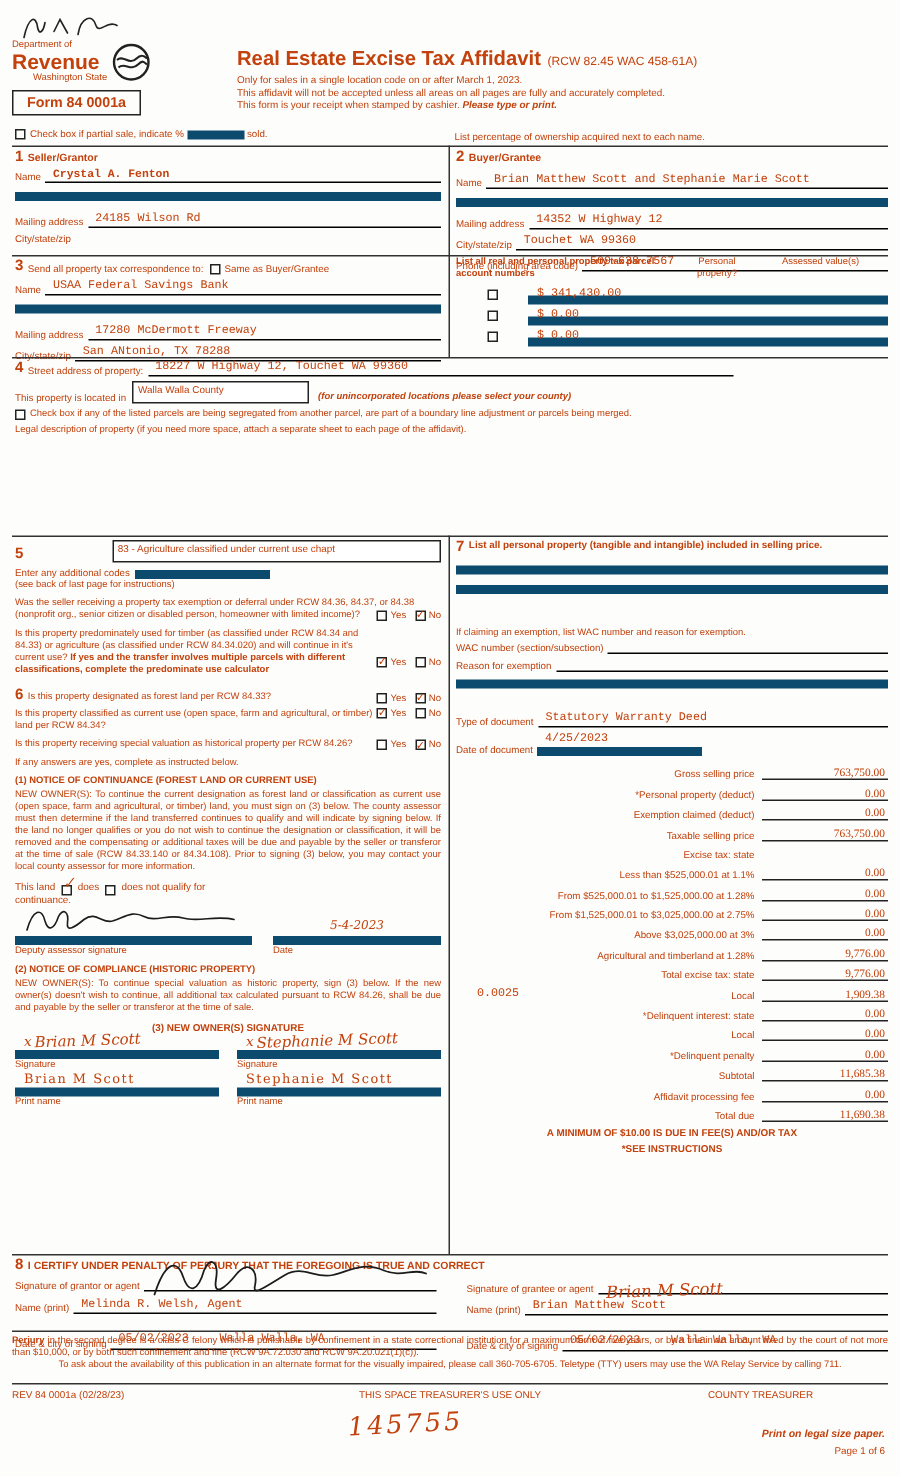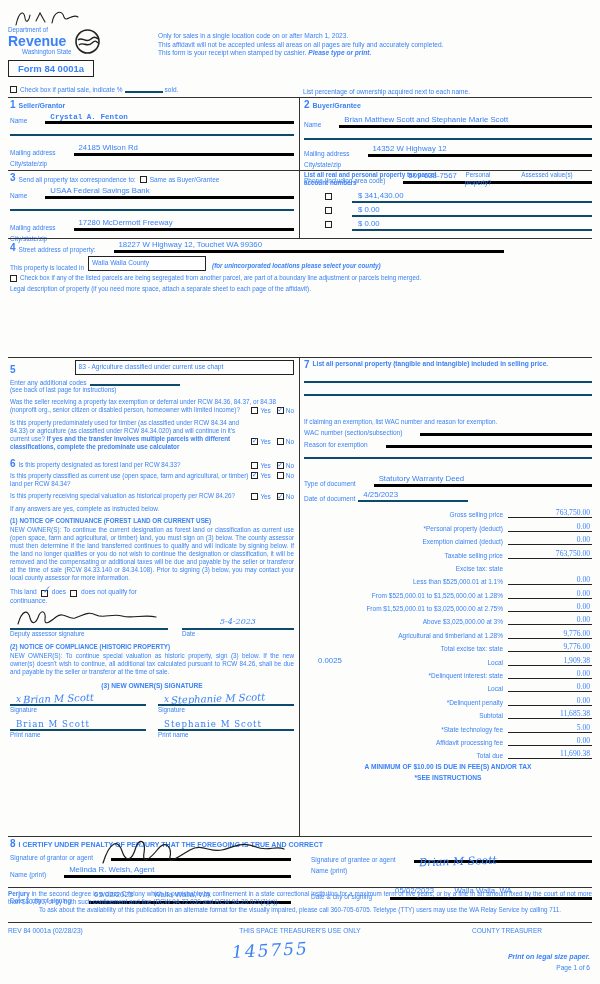--- a/index.html
+++ b/index.html
@@ -1,43 +1,43 @@
 <!DOCTYPE html>
 <html><head>
 <meta charset="utf-8">
 <style>
 *{margin:0;padding:0;box-sizing:border-box}
 html,body{background:#e9e9e9}
-.page{position:relative;width:600px;height:984px;margin:0 auto;background:#fdfdfb;font-family:"Liberation Sans",sans-serif;color:#3b82f6;overflow:hidden}
+.page{position:relative;width:600px;height:984px;margin:0 auto;background:#fdfdfb;font-family:"Liberation Sans",sans-serif;color:#c2410c;overflow:hidden}
 .abs{position:absolute}
 .f6{font-size:6.3px;line-height:1.28}
 .f65{font-size:6.6px;line-height:1.3}
 .f7{font-size:7px;line-height:1.3}
 .f8{font-size:8px;line-height:1.2}
 .b{font-weight:bold}
 .i{font-style:italic}
-.fill{font-family:Liberation Sans, sans-serif;font-size:7.8px;line-height:1.15}
+.fill{font-family:Liberation Mono, monospace;font-size:7.8px;line-height:1.15}
 .tw{font-family:"Liberation Mono",monospace;font-weight:bold;font-size:7.6px}
 .hand{font-family:"DejaVu Serif",serif;font-style:italic}
 .script{font-family:"DejaVu Serif",serif;font-style:italic;font-size:10px;display:inline-block;transform:rotate(-2deg)}
 .handprint{font-family:"DejaVu Serif",serif;font-size:8.6px;letter-spacing:1px}
-.ul{border-bottom:2px solid #0c4a6e}
+.ul{border-bottom:6px solid #0c4a6e}
 .cb{display:inline-flex;align-items:center;justify-content:center;width:7px;height:7px;border:1px solid #222;font-size:7.5px;line-height:6px;vertical-align:-1px;flex:none;overflow:visible}
 .frow{display:flex;align-items:flex-end}
 .flex1{flex:1;min-width:0}
 .secnum{font-weight:bold;font-size:10px;line-height:1;margin-right:3px}
 .hline{position:absolute;left:8px;right:8px;border-top:1px solid #333;height:0}
 .vline{position:absolute;border-left:1px solid #333;width:0}
 .yn{display:inline-flex;gap:2px;align-items:center;font-size:6.4px;white-space:nowrap}
 .yn .cb{margin-left:4px}
 .mline{display:flex;align-items:flex-end;height:13.4px}
 .mlab{flex:1;text-align:right;padding-right:5px;font-size:6.5px;white-space:nowrap}
 .mval{width:84px;text-align:right;border-bottom:1px solid #222;font-family:"Liberation Serif",serif;font-size:7.6px;padding-right:2px}
 .lbl{font-size:6.5px;white-space:nowrap}
-.fillline{flex:1;border-bottom:3px solid #000000;margin-left:18px;padding-left:5px;min-width:0}
+.fillline{flex:1;border-bottom:1px solid #000000;margin-left:3px;padding-left:5px;min-width:0}
 .selbox{border:1px solid #222;padding:2px 3px;background:#fff}
 .sigcell{height:14px;display:flex;align-items:flex-end;padding-left:6px}
 svg{display:block}
 </style>
 </head>
 <body>
 
 <div class="page">
 
   <div class="abs" style="left:12px;top:5px">
@@ -56,20 +56,24 @@
         </div>
         <svg width="27" height="27" viewBox="0 0 27 27">
           <circle cx="13.5" cy="13.5" r="11.5" fill="none" stroke="#222" stroke-width="1.6"></circle>
           <path d="M4 12 C8 8 12 16 17 11 C20 8 22 9 24 11" fill="none" stroke="#222" stroke-width="1.4"></path>
           <path d="M5 17 C9 13 13 20 18 15 C21 12 22 13 24 15" fill="none" stroke="#222" stroke-width="1.4"></path>
         </svg>
       </div>
       <div class="b" style="border:1px solid #222;display:inline-block;padding:2px 9px;font-size:9.5px;margin-top:4px">Form 84 0001a</div>
     </div>
     <div class="flex1" style="padding-top:4px">
+      <div>
+        <span class="b" style="font-size:13.5px">Real Estate Excise Tax Affidavit</span>
+        <span class="f8">(RCW 82.45 WAC 458-61A)</span>
+      </div>
       <div class="f65" style="margin-top:2px">Only for sales in a single location code on or after March 1, 2023.</div>
       <div class="f65">This affidavit will not be accepted unless all areas on all pages are fully and accurately completed.</div>
       <div class="f65">
         <span>This form is your receipt when stamped by cashier.</span>
         <span class="b i">Please type or print.</span>
       </div>
     </div>
   </div>
 
   <div class="abs frow" style="left:10px;top:86px;width:282px">
@@ -113,20 +117,21 @@
         <span class="lbl">Name</span>
         <span class="fillline fill">Brian Matthew Scott and Stephanie Marie Scott</span>
       </div>
     <div class="ul" style="height:12px"></div>
     <div class="frow" style="margin-top:5px">
         <span class="lbl">Mailing address</span>
         <span class="fillline fill">14352 W Highway 12</span>
       </div>
     <div class="frow" style="margin-top:4px">
         <span class="lbl">City/state/zip</span>
+        <span class="fillline fill">Touchet WA 99360</span>
       </div>
     <div class="frow" style="margin-top:4px">
         <span class="lbl">Phone (including area code)</span>
         <span class="fillline fill">509-638-7567</span>
       </div>
   </div>
 
   <div class="hline" style="top:170px"></div>
 
   <div class="abs" style="left:10px;top:173px;width:284px">
@@ -142,20 +147,21 @@
         <span class="lbl">Name</span>
         <span class="fillline fill">USAA Federal Savings Bank</span>
       </div>
     <div class="ul" style="height:12px"></div>
     <div class="frow" style="margin-top:8px">
         <span class="lbl">Mailing address</span>
         <span class="fillline fill">17280 McDermott Freeway</span>
       </div>
     <div class="frow" style="margin-top:4px">
         <span class="lbl">City/state/zip</span>
+        <span class="fillline fill">San ANtonio, TX 78288</span>
       </div>
   </div>
 
   <div class="abs" style="left:304px;top:171px;width:288px">
     <div style="display:flex">
       <div class="f6 b" style="width:150px;text-align:left">List all real and personal property tax parcel account numbers</div>
       <div class="f6" style="width:48px;text-align:center">Personal property?</div>
       <div class="f6" style="flex:1;text-align:center">Assessed value(s)</div>
     </div>
     <div style="display:flex;margin-top:2px">
@@ -442,24 +448,20 @@
         </div>
       <div class="mline">
           <span class="mlab">*Delinquent penalty</span>
           <span class="mval">0.00</span>
         </div>
       <div class="mline">
           <span class="mlab">Subtotal</span>
           <span class="mval">11,685.38</span>
         </div>
       <div class="mline">
-          <span class="mlab">*State technology fee</span>
-          <span class="mval">5.00</span>
-        </div>
-      <div class="mline">
           <span class="mlab">Affidavit processing fee</span>
           <span class="mval">0.00</span>
         </div>
       <div class="mline">
           <span class="mlab">Total due</span>
           <span class="mval">11,690.38</span>
         </div>
     </div>
 
     <div class="f65 b" style="margin-top:4px;text-align:center">A MINIMUM OF $10.00 IS DUE IN FEE(S) AND/OR TAX</div>
@@ -496,20 +498,21 @@
       </div>
       <div class="flex1">
         <div class="frow">
           <span class="lbl">Signature of grantee or agent</span>
           <span class="fillline" style="height:12px">
             <span class="script" style="font-size:11px">Brian M Scott</span>
           </span>
         </div>
         <div class="frow" style="margin-top:4px">
           <span class="lbl">Name (print)</span>
+          <span class="fillline fill">Brian Matthew Scott</span>
         </div>
         <div class="frow" style="margin-top:5px">
           <span class="lbl">Date &amp; city of signing</span>
           <span class="fillline">
             <span class="fill">05/02/2023</span>
             <span class="fill" style="margin-left:16px">Walla Walla, WA</span>
           </span>
         </div>
       </div>
     </div>

